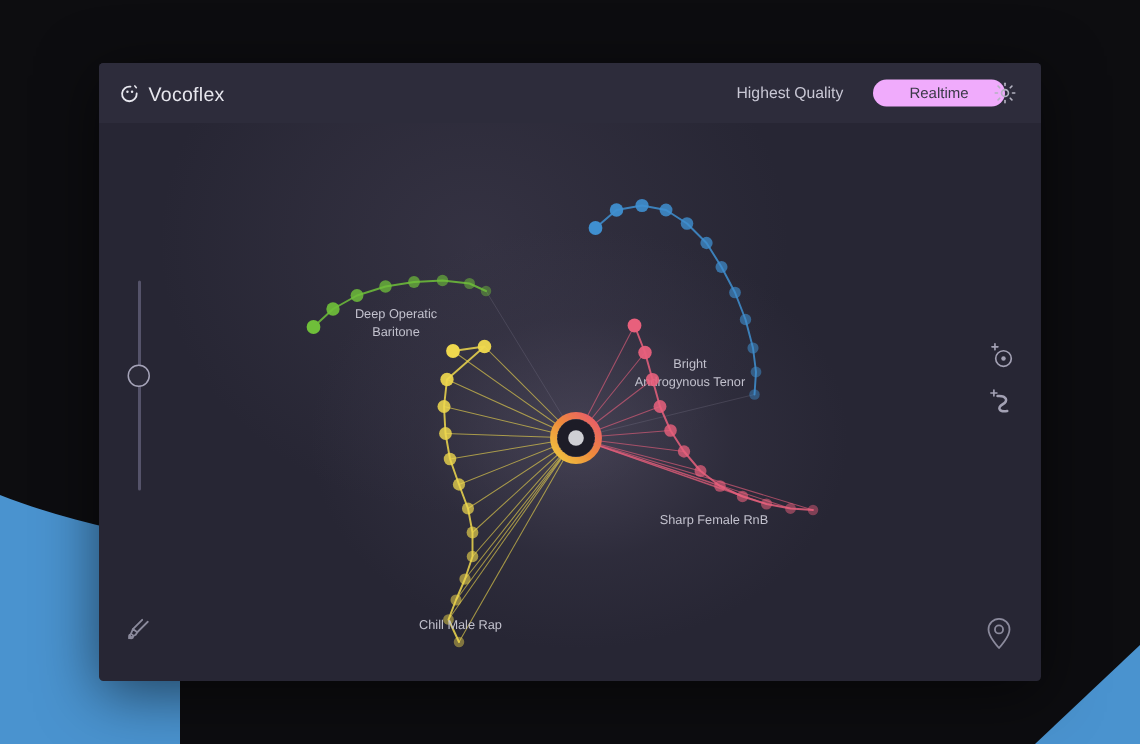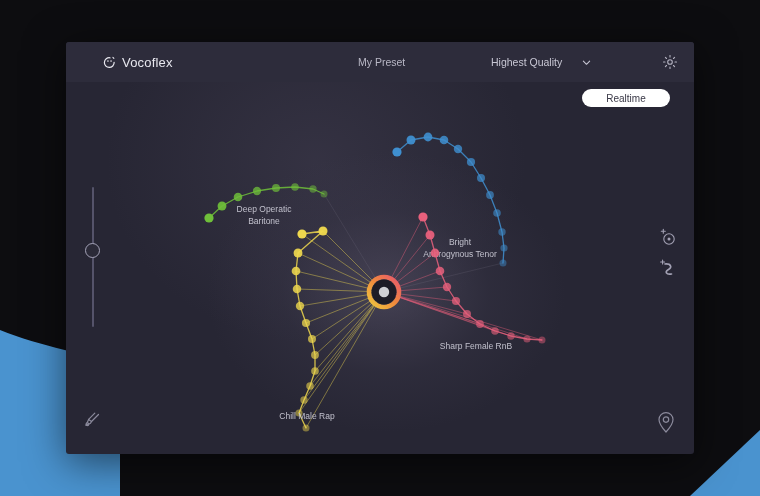--- a/index.html
+++ b/index.html
@@ -24,37 +24,37 @@
     position:absolute;left:0;top:0;width:628px;height:412px;
     background:
       radial-gradient(ellipse 230px 180px at 320px 250px, rgba(96,90,112,.50) 0%, rgba(70,66,86,.22) 45%, rgba(39,38,52,0) 78%),
       radial-gradient(ellipse 300px 260px at 250px 120px, rgba(84,78,100,.30) 0%, rgba(39,38,52,0) 70%);
     pointer-events:none;
   }
   
   #title-bar{
     position:absolute;left:0;top:0;width:628px;height:40px;
     background:#2d2c3b;
-    display:flex;align-items:center;padding-left:23px;
+    display:flex;align-items:center;
   }
   .brand{display:flex;align-items:center;gap:6px;margin-left:14px;}
   .brand-name{color:#e7e7ee;font-size:13px;letter-spacing:.2px;}
   .preset-name{
     position:absolute;left:292px;top:0;height:40px;display:flex;align-items:center;
     color:#b9b8c6;font-size:10.5px;
   }
   .quality-select{
     position:absolute;left:425px;top:0;height:40px;display:flex;align-items:center;gap:20px;
     color:#c8c7d4;font-size:10.5px;
   }
   .realtime-pill{
     position:absolute;left:516px;top:11px;width:88px;height:18px;
-    background:#ffffff;border-radius:9px;
+    background:#f0abfc;border-radius:9px;
     display:flex;align-items:center;justify-content:center;
-    color:#3a3947;font-size:10px;margin-top:36px;
+    color:#3a3947;font-size:10px;
   }
   .gear-btn{position:absolute;left:596px;top:12px;width:16px;height:16px;}
   
   #depth-slider{position:absolute;left:19px;top:145px;width:16px;height:140px;}
   #depth-slider .track{
     position:absolute;left:7px;top:0;width:1.5px;height:140px;background:#55536a;border-radius:1px;
   }
   #depth-slider .handle{
     position:absolute;left:0px;top:57px;width:15px;height:15px;border-radius:50%;
     border:1.5px solid #a5a3b8;background:#2b2a38;box-sizing:border-box;
@@ -203,21 +203,20 @@
     <div class="brand">
       <svg width="13" height="13" viewBox="0 0 16 16">
         <path d="M8.6 2.2a6 6 0 1 0 5.1 5.6" fill="none" stroke="#e7e7ee" stroke-width="1.5" stroke-linecap="round"></path>
         <circle cx="6.1" cy="6.3" r="1" fill="#e7e7ee"></circle>
         <circle cx="9.9" cy="6.3" r="1" fill="#e7e7ee"></circle>
         <path d="M12.2 1.6 L13.4 3.0" stroke="#e7e7ee" stroke-width="1.3" stroke-linecap="round"></path>
       </svg>
       <span class="brand-name">Vocoflex</span>
     </div>
 
-    <div class="preset-name">My Preset</div>
 
     <div class="quality-select">
       <span>Highest Quality</span>
       <svg width="9" height="9" viewBox="0 0 10 10">
         <path d="M1.5 3.5 L5 7 L8.5 3.5" fill="none" stroke="#c8c7d4" stroke-width="1.2" stroke-linecap="round" stroke-linejoin="round"></path>
       </svg>
     </div>
 
     <div class="realtime-pill">
       <span>Realtime</span>

